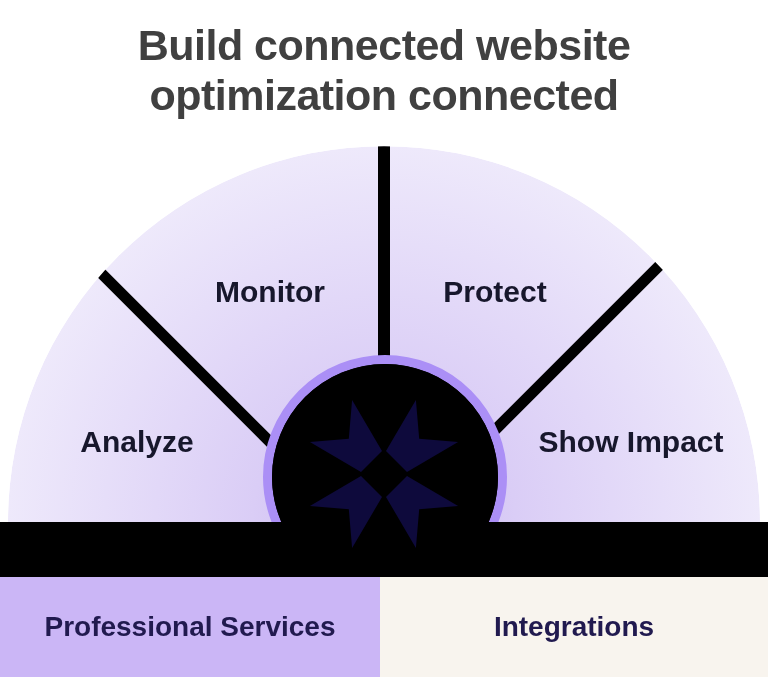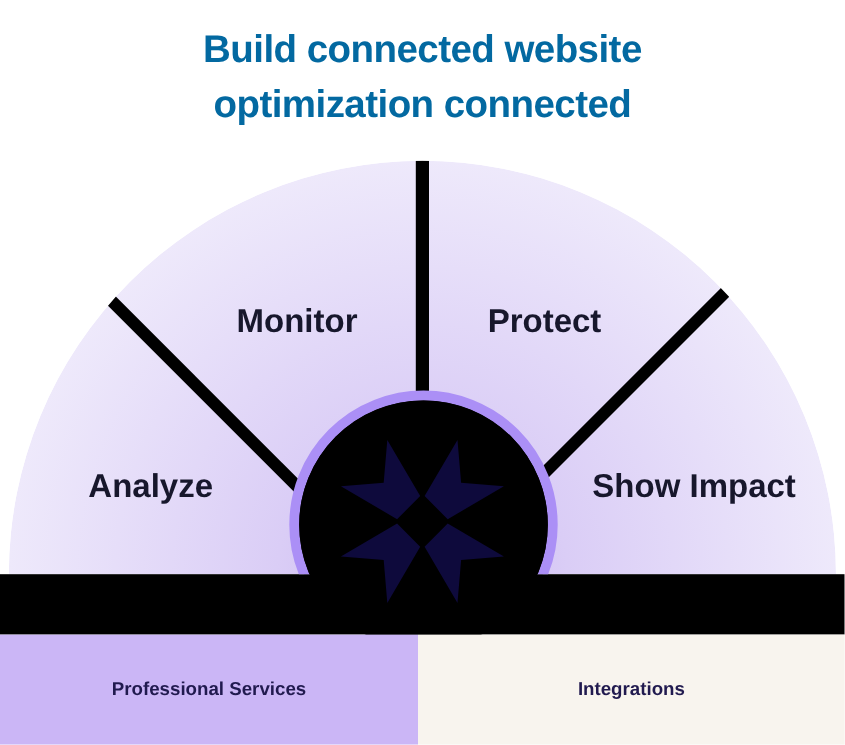--- a/index.html
+++ b/index.html
@@ -16,25 +16,25 @@
     width: 768px;
     height: 677px;
     background: #ffffff;
   }
   .title {
     position: absolute;
     top: 20px;
     left: 0;
     width: 768px;
     text-align: center;
-    font-size: 35px;
+    font-size: 43px;
     line-height: 50px;
     font-weight: 700;
     letter-spacing: -0.5px;
-    color: #0369a1;
+    color: #404040;
   }
   .gauge-svg {
     position: absolute;
     top: 145px;
     left: 0;
     width: 768px;
     height: 432px;
     display: block;
   }
   .seg-label {
@@ -50,21 +50,21 @@
     left: 0;
     width: 768px;
     height: 100px;
     display: flex;
   }
   .tab {
     height: 100px;
     display: flex;
     align-items: center;
     justify-content: center;
-    font-size: 17px;
+    font-size: 28px;
     font-weight: 600;
     color: #211a4f;
     cursor: pointer;
   }
   .tab-purple {
     width: 380px;
     background: #cbb6f6;
   }
   .tab-cream {
     width: 388px;

